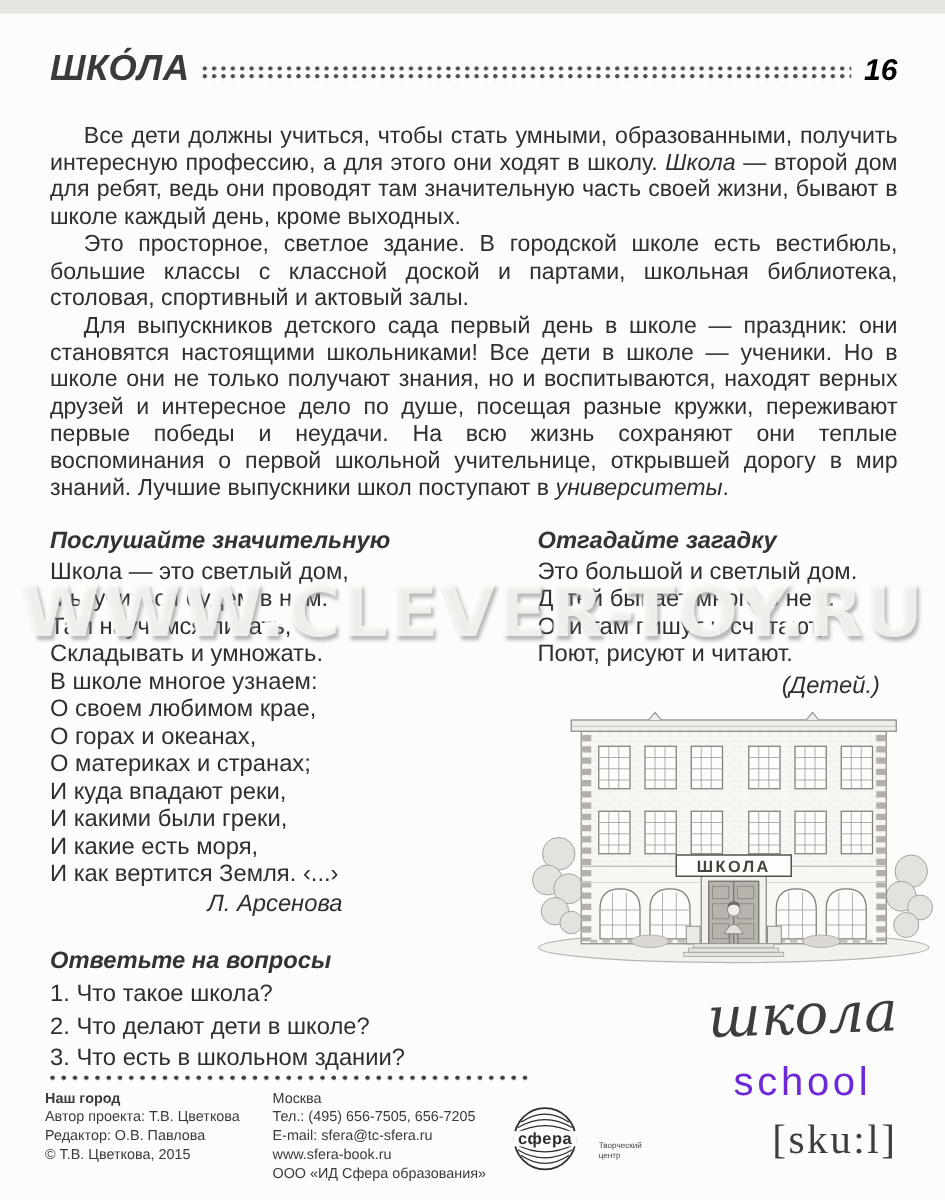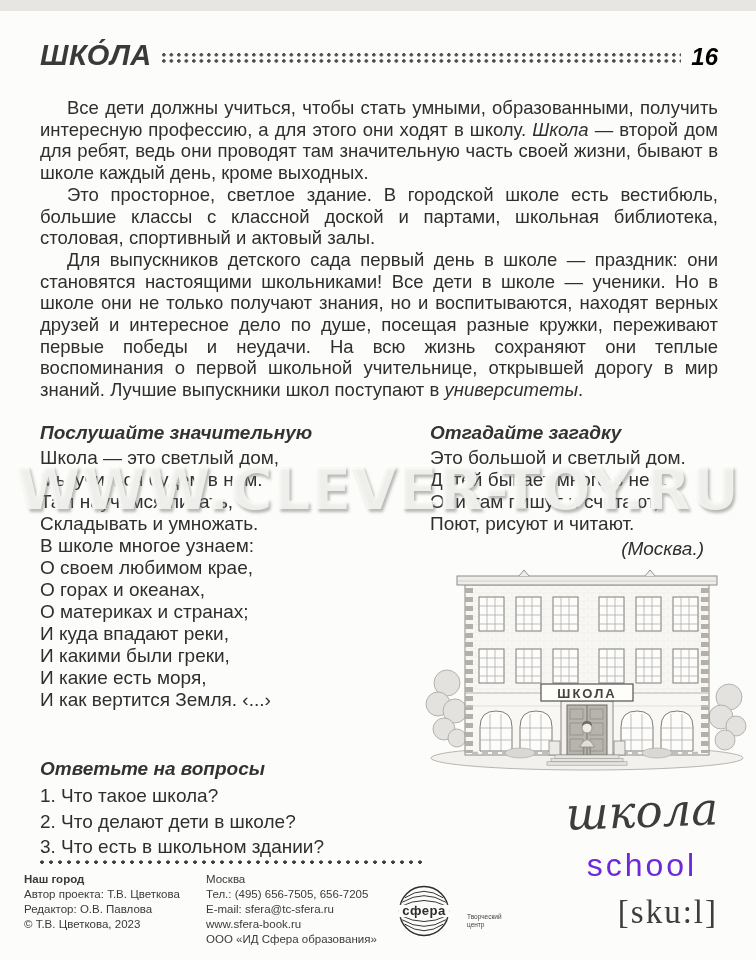--- a/index.html
+++ b/index.html
@@ -31,21 +31,21 @@
   .questions .line{line-height:25.5px;}
 
   
   .illustration{position:absolute;left:420px;top:554px;width:334px;height:210px;}
   .illustration svg{width:100%;height:100%;}
 
   
   .dotted-rule{position:absolute;left:40px;top:849px;width:386px;height:5px;
           background-image:radial-gradient(circle at 2px 2.2px,#3f3f3f 1.6px,transparent 2px);
           background-size:9px 5px;background-repeat:repeat-x;}
-  .footer{position:absolute;left:24px;top:861px;display:flex;gap:14px;font-size:11.5px;line-height:15px;color:#3a3a3a;}
+  .footer{position:absolute;left:36px;top:861px;display:flex;gap:14px;font-size:11.5px;line-height:15px;color:#3a3a3a;}
   .footer-left{width:168px;}
   .footer-mid{width:176px;}
   .footer-title{font-weight:bold;}
   .logo-wrap{display:flex;align-items:center;gap:15px;margin-top:2px;}
   .logo-caption{font-size:6.5px;line-height:7.5px;width:44px;margin-top:20px;color:#444;}
 
   
   .vocab{position:absolute;right:38px;top:775px;text-align:right;color:#3d3d3d;}
   .vocab-ru{font-family:"DejaVu Serif",serif;font-style:italic;font-size:45px;line-height:52px;transform:rotate(-2deg);}
   .vocab-en{font-size:32px;line-height:54px;font-weight:normal;letter-spacing:3px;color:#6d28d9;text-align:center;}
@@ -84,29 +84,30 @@
     <div class="line">Там научимся писать,</div>
     <div class="line">Складывать и умножать.</div>
     <div class="line">В школе многое узнаем:</div>
     <div class="line">О своем любимом крае,</div>
     <div class="line">О горах и океанах,</div>
     <div class="line">О материках и странах;</div>
     <div class="line">И куда впадают реки,</div>
     <div class="line">И какими были греки,</div>
     <div class="line">И какие есть моря,</div>
     <div class="line">И как вертится Земля. ‹...›</div>
+    <div class="poem-author">Л. Арсенова</div>
   </div>
 
   <div class="col-right">
     <div class="subhead">Отгадайте загадку</div>
     <div class="line">Это большой и светлый дом.</div>
     <div class="line">Детей бывает много в нем.</div>
     <div class="line">Они там пишут и считают,</div>
     <div class="line">Поют, рисуют и читают.</div>
-    <div class="riddle-answer">(Москва.)</div>
+    <div class="riddle-answer">(Детей.)</div>
   </div>
 
   <div class="illustration">
     <svg viewBox="0 0 334 210" xmlns="http://www.w3.org/2000/svg">
       <defs>
         <pattern id="brick" width="16" height="8" patternUnits="userSpaceOnUse">
           <path d="M0 0 H16 M0 4 H16 M8 0 V4 M4 4 V8 M12 4 V8" stroke="#edece7" stroke-width="0.7" fill="none"></path>
         </pattern>
       </defs>
 
@@ -229,21 +230,21 @@
     <div class="line">2. Что делают дети в школе?</div>
     <div class="line">3. Что есть в школьном здании?</div>
   </div>
 
   <div class="dotted-rule"></div>
   <div class="footer">
     <div class="footer-left">
       <div class="footer-title">Наш город</div>
       <div>Автор проекта: Т.В. Цветкова</div>
       <div>Редактор: О.В. Павлова</div>
-      <div>© Т.В. Цветкова, 2023</div>
+      <div>© Т.В. Цветкова, 2015</div>
     </div>
     <div class="footer-mid">
       <div>Москва</div>
       <div>Тел.: (495) 656-7505, 656-7205</div>
       <div>E-mail: sfera@tc-sfera.ru</div>
       <div>www.sfera-book.ru</div>
       <div>ООО «ИД Сфера образования»</div>
     </div>
     <div class="logo-wrap">
       <svg width="56" height="56" viewBox="0 0 64 64" xmlns="http://www.w3.org/2000/svg">

